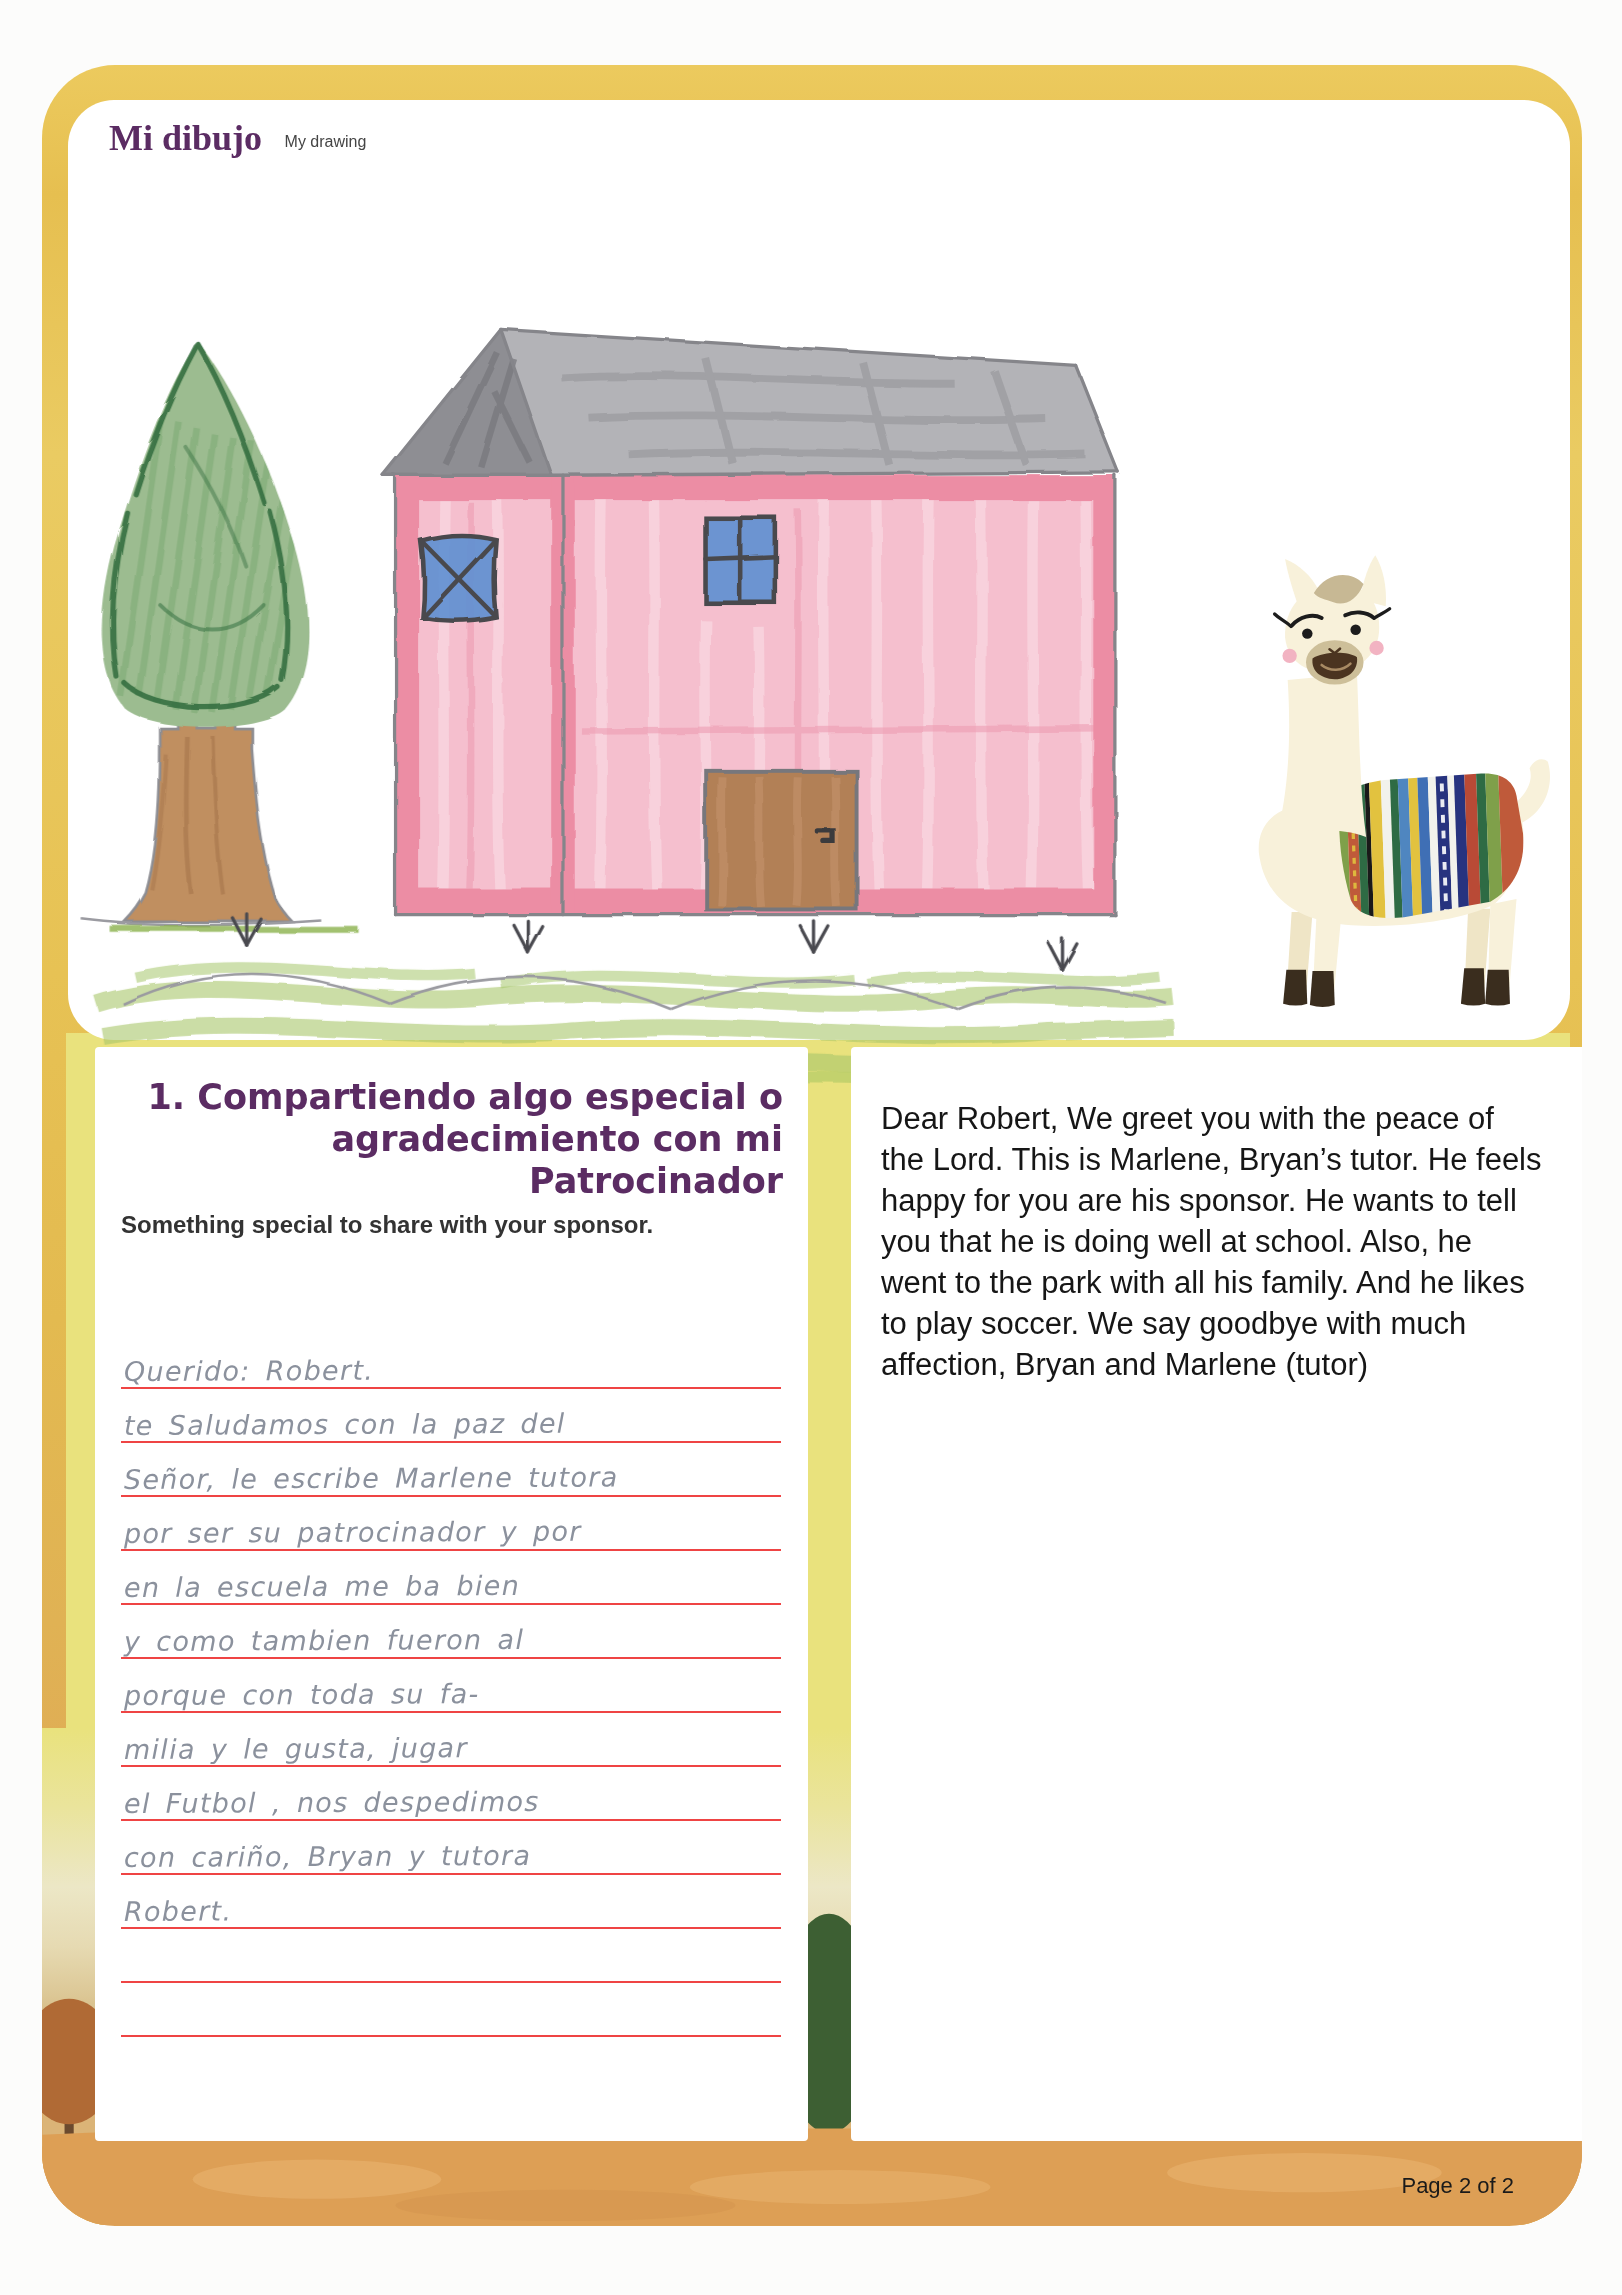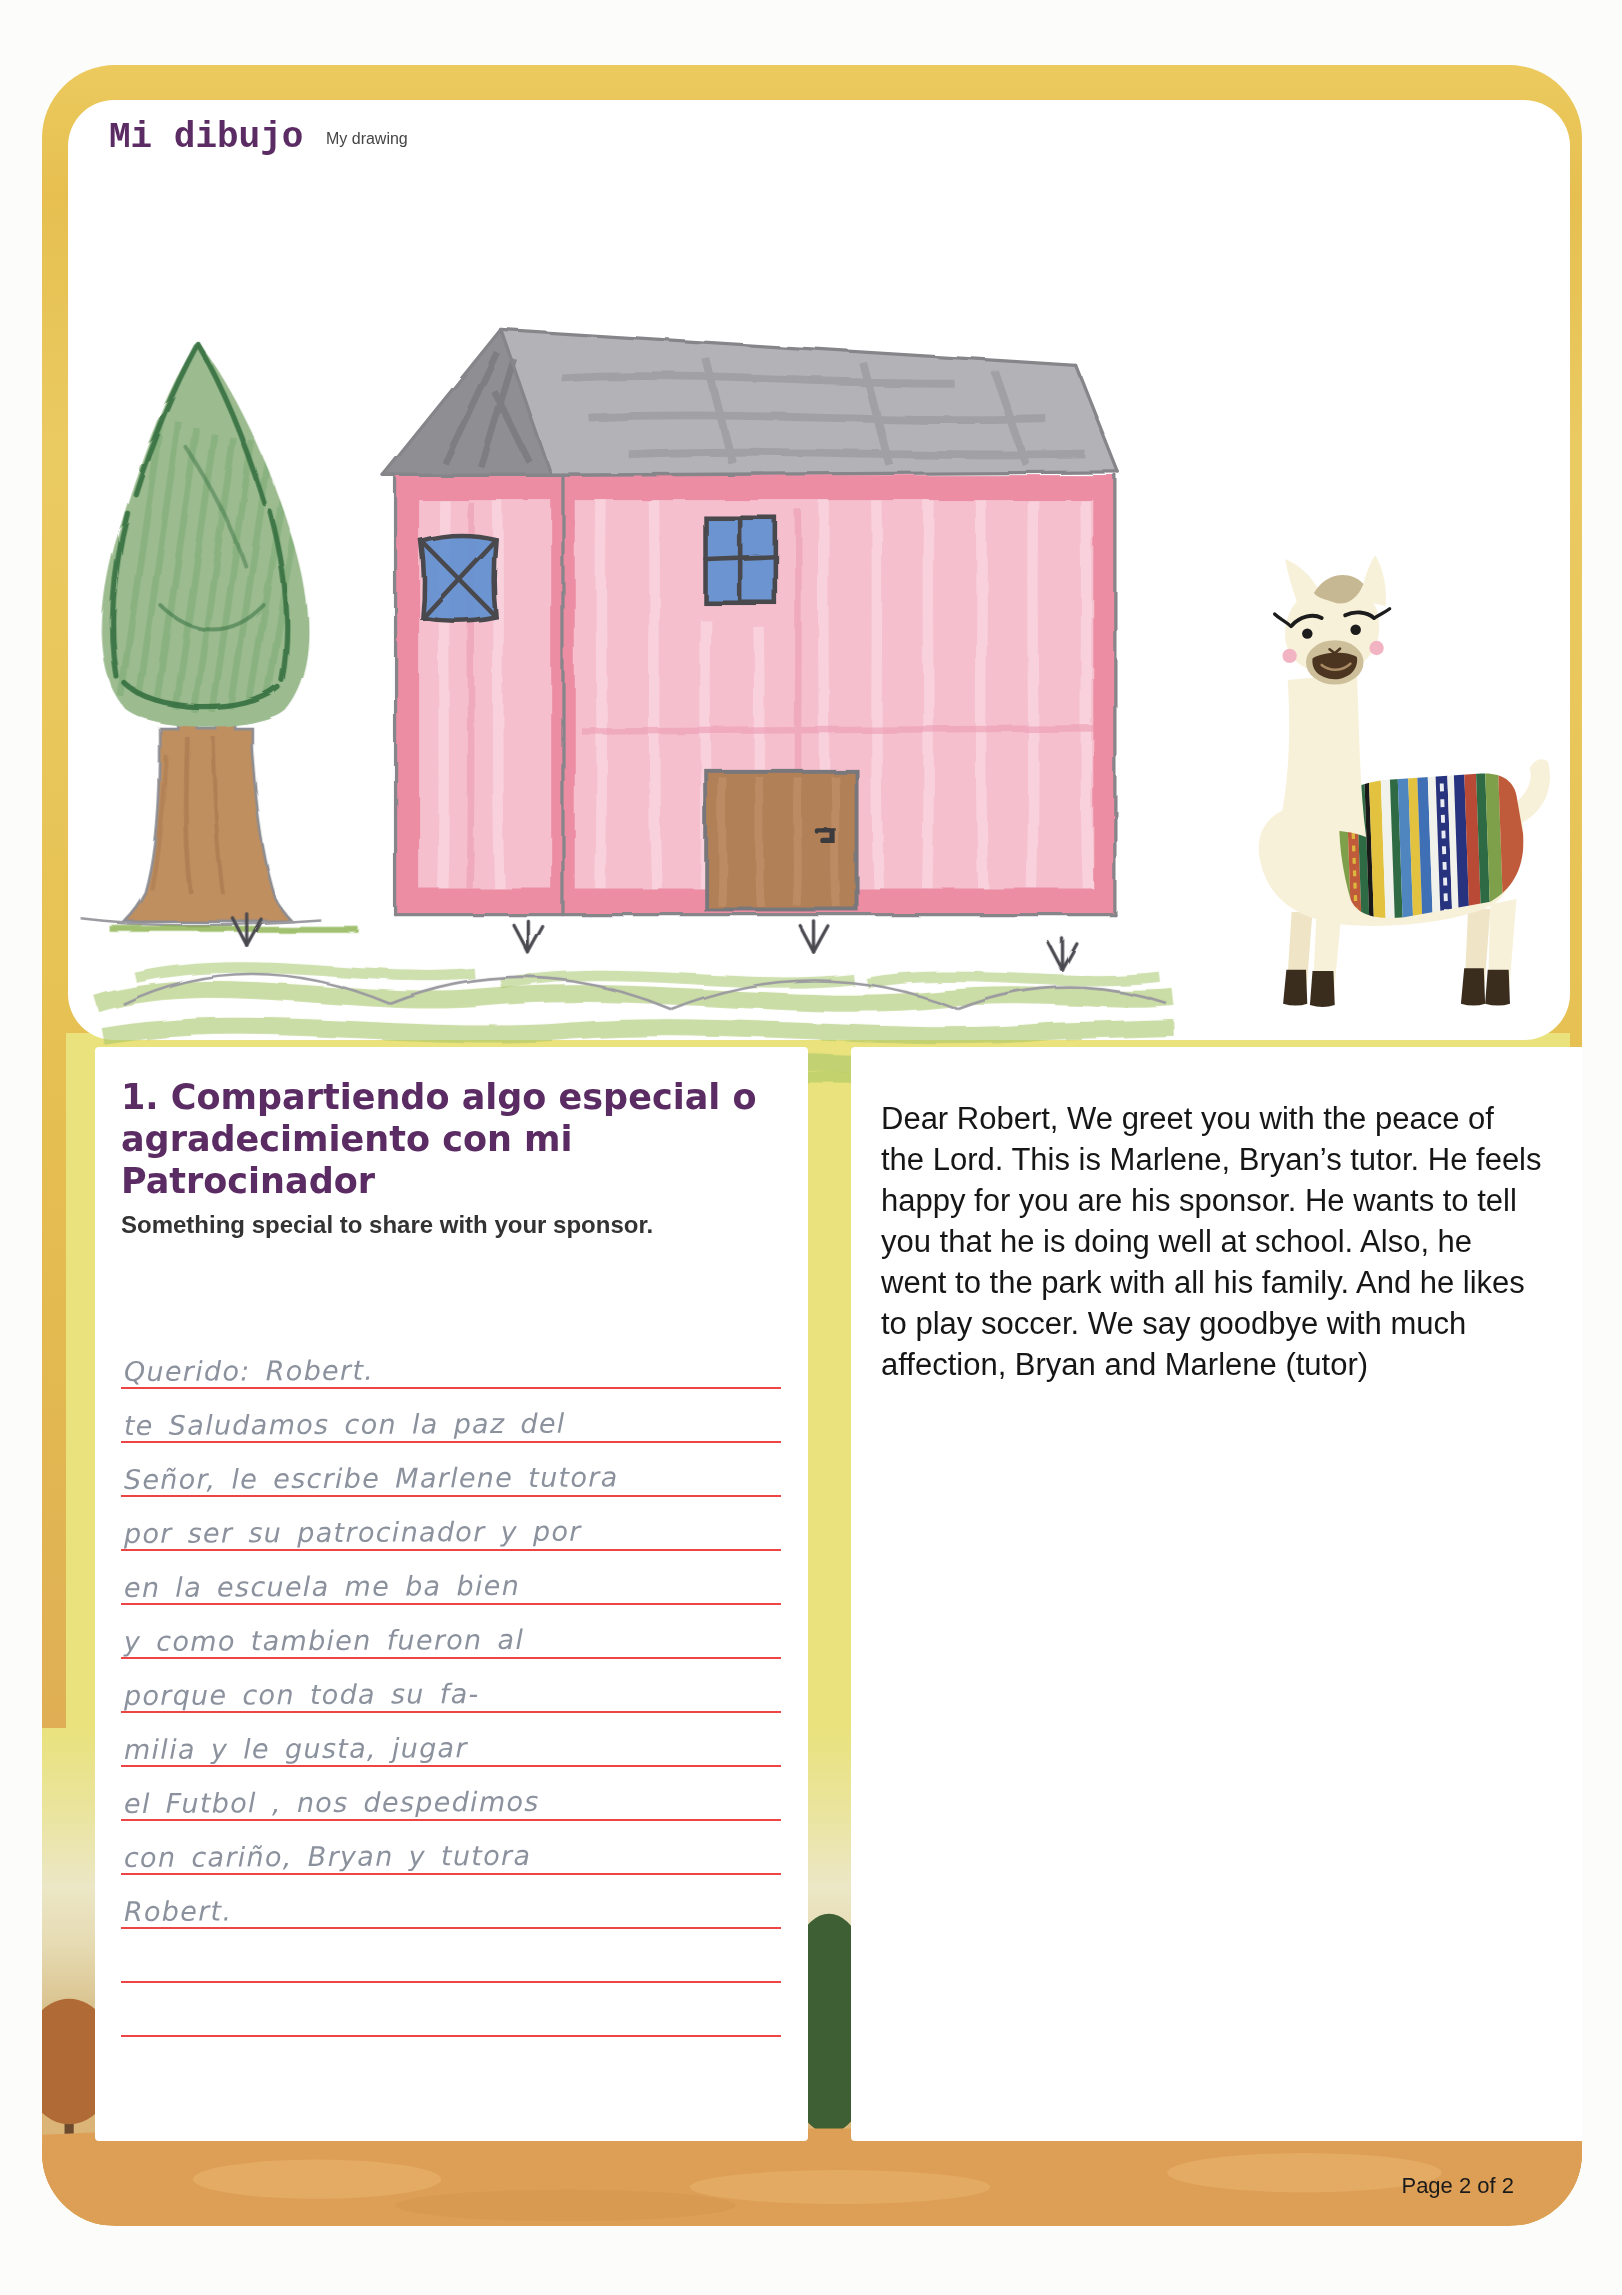--- a/index.html
+++ b/index.html
@@ -23,28 +23,28 @@
   }
   .landscape svg{position:absolute;left:0;top:0;}
   
   .drawing-panel{
     position:absolute;left:26px;top:35px;width:1502px;height:940px;
     background:#ffffff;border-radius:46px;
   }
   .panel-header{position:absolute;left:41px;top:17px;white-space:nowrap;}
   .title-es{
     font-size:36px;font-weight:bold;color:#5b2c63;letter-spacing:0px;
-    font-family:Liberation Mono, monospace;
+    font-family:Liberation Serif, serif;
   }
   .title-en{font-size:16px;color:#454545;margin-left:19.6px;position:relative;top:-2.6px;}
   .art{position:absolute;}
   
   .left-panel{
     position:absolute;left:53px;top:982px;width:713px;height:1094px;
-    background:#ffffff;border-radius:3.9px;
+    background:#ffffff;border-radius:3.9px;text-align:right;
   }
   .right-panel{
     position:absolute;left:809px;top:982px;width:764px;height:1094px;
     background:#ffffff;border-radius:3.9px;
   }
   .sharing-heading{
     position:absolute;left:26px;top:29px;width:662px;
     font-family:"DejaVu Sans",sans-serif;
     font-size:35px;line-height:42px;font-weight:bold;color:#5b2c63;
   }

